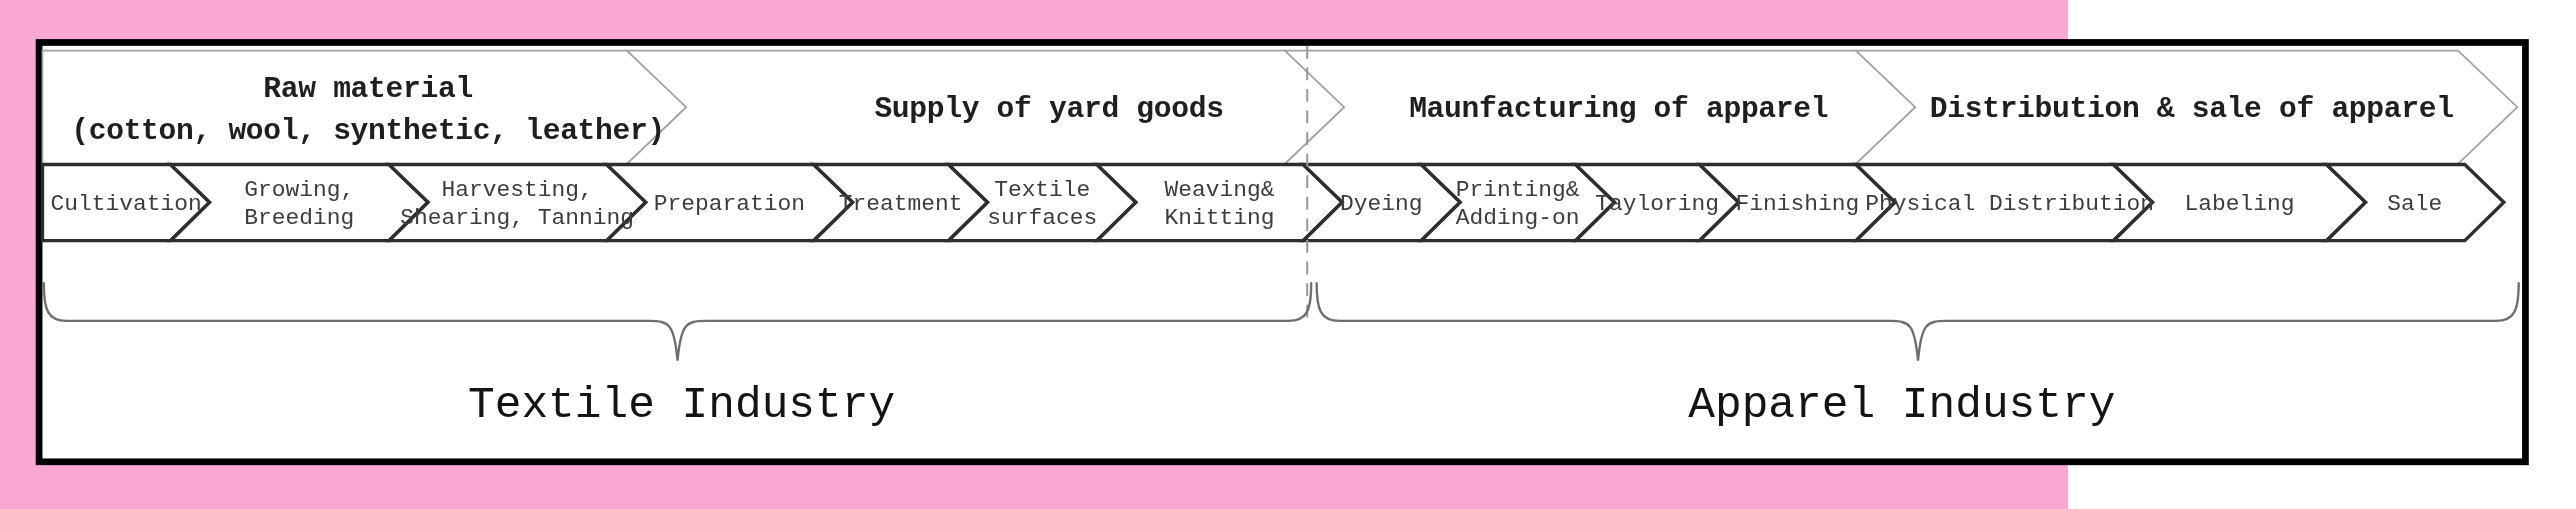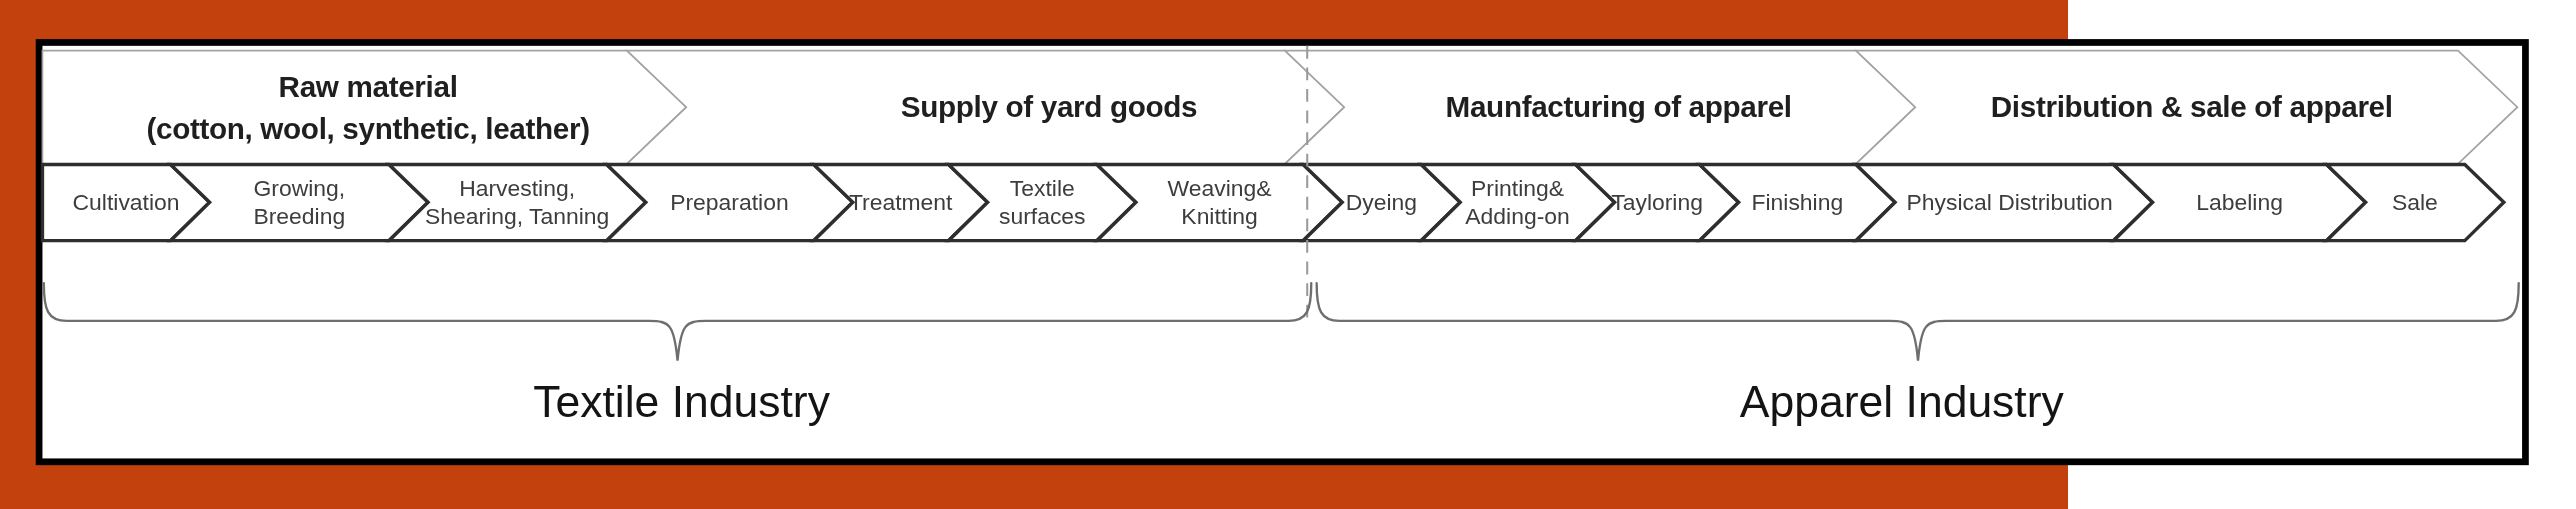--- a/index.html
+++ b/index.html
@@ -1,22 +1,22 @@
 <!DOCTYPE html>
 <html style="font-size:10.8px"><head>
 <meta charset="utf-8">
 <title>Diagram</title>
 <style>
   html, body { margin: 0; padding: 0; background: #ffffff; }
   .canvas {
     position: relative;
     width: 2068px;
     height: 509px;
-    background: #c2410c;
-    font-family: Liberation Sans, sans-serif;
+    background: #f9a8d4;
+    font-family: Liberation Mono, monospace;
   }
   svg { display: block; }
   .frame     { fill: #ffffff; stroke: #000000; stroke-width: 10; }
   .phase-shape { fill: #ffffff; stroke: #a3a3a3; stroke-width: 2.5; stroke-linejoin: miter; }
   .stage-shape { fill: #ffffff; stroke: #2e2e2e; stroke-width: 5; stroke-linejoin: miter; }
   .divider   { stroke: #999999; stroke-width: 3; stroke-dasharray: 19 13; fill: none; }
   .brace     { stroke: #6e6e6e; stroke-width: 3.5; fill: none; stroke-linecap: round; }
   text { text-anchor: middle; }
   .phase-label {
     font-size: 44px; font-weight: bold; fill: #1f1f1f; letter-spacing: -0.5px;

